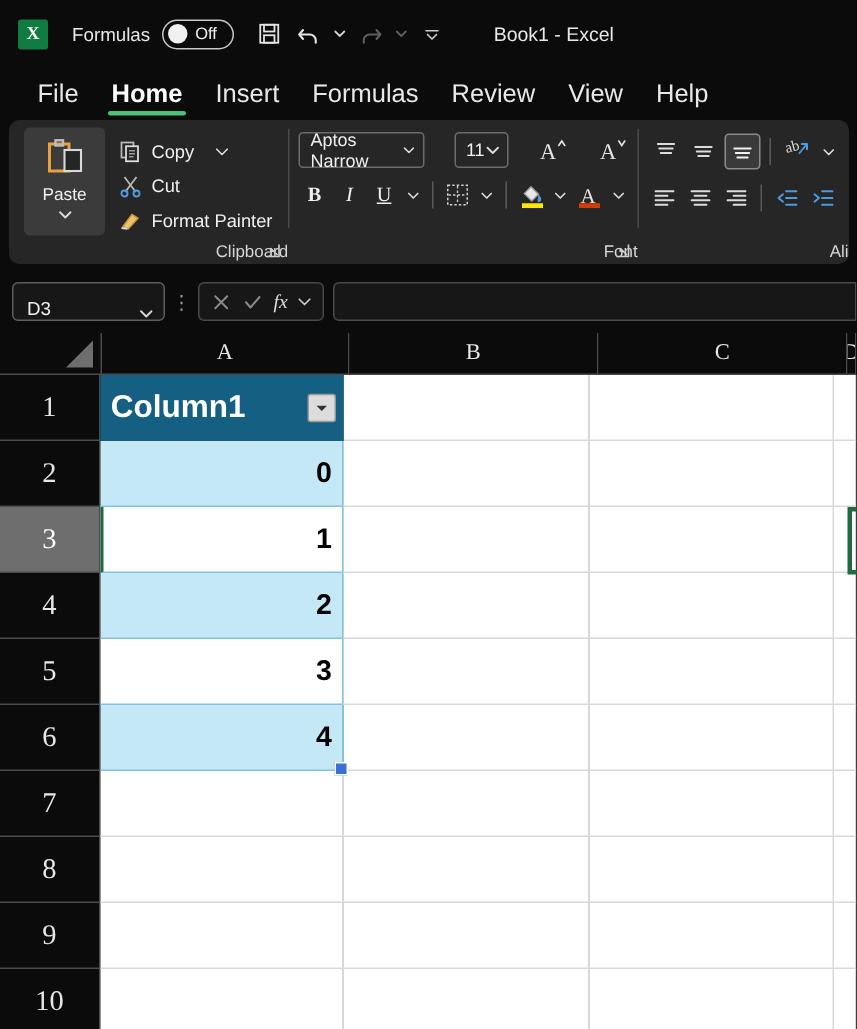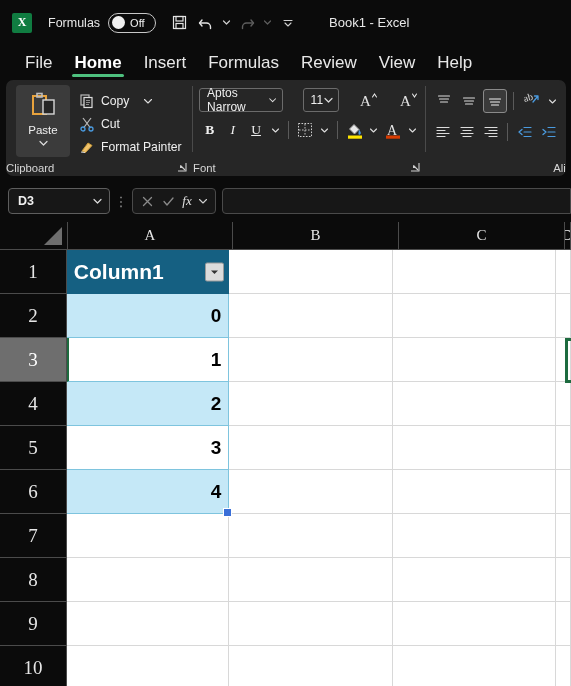--- a/index.html
+++ b/index.html
@@ -97,21 +97,21 @@
     position: relative;
   }
   .group {
     position: relative;
     display: flex; flex-direction: column;
     padding: 5px 6px 0 6px;
     height: 96px;
   }
   .group-label {
     position: absolute; bottom: 2px; left: 0; right: 0;
-    text-align: left;
+    text-align: right;
     color: #d6d6d6; font-size: 11.3px;
   }
   .group-launcher {
     position: absolute; bottom: 3px; right: 4px;
     width: 12px; height: 12px;
   }
   .group-sep {
     width: 1px; background: #4a4a4a;
     margin: 6px 0 24px 0;
   }
@@ -171,23 +171,23 @@
   .formula-bar {
     height: 42px; width: 571px;
     background: #0b0b0b;
     display: flex; align-items: center;
     padding: 0 0 0 8px; gap: 0;
   }
   .name-box {
     width: 102px; height: 26px;
     border: 1px solid #5e5e5e; border-radius: 4px;
     background: #171717;
-    display: flex; align-items: center; justify-content: space-between;
+    display: flex; align-items: flex-end; justify-content: space-between;
     padding: 0 6px 0 9px;
-    color: #f0f0f0; font-size: 12.5px; font-weight: bold;
+    color: #f0f0f0; font-size: 12.5px; font-weight: normal;
   }
   .fb-dots { width: 22px; text-align: center; color: #9a9a9a; font-size: 13px; }
   .fx-box {
     width: 84px; height: 26px;
     border: 1px solid #4a4a4a; border-radius: 4px;
     background: #171717;
     display: flex; align-items: center; justify-content: space-around;
     padding: 0 4px;
   }
   .formula-input {

